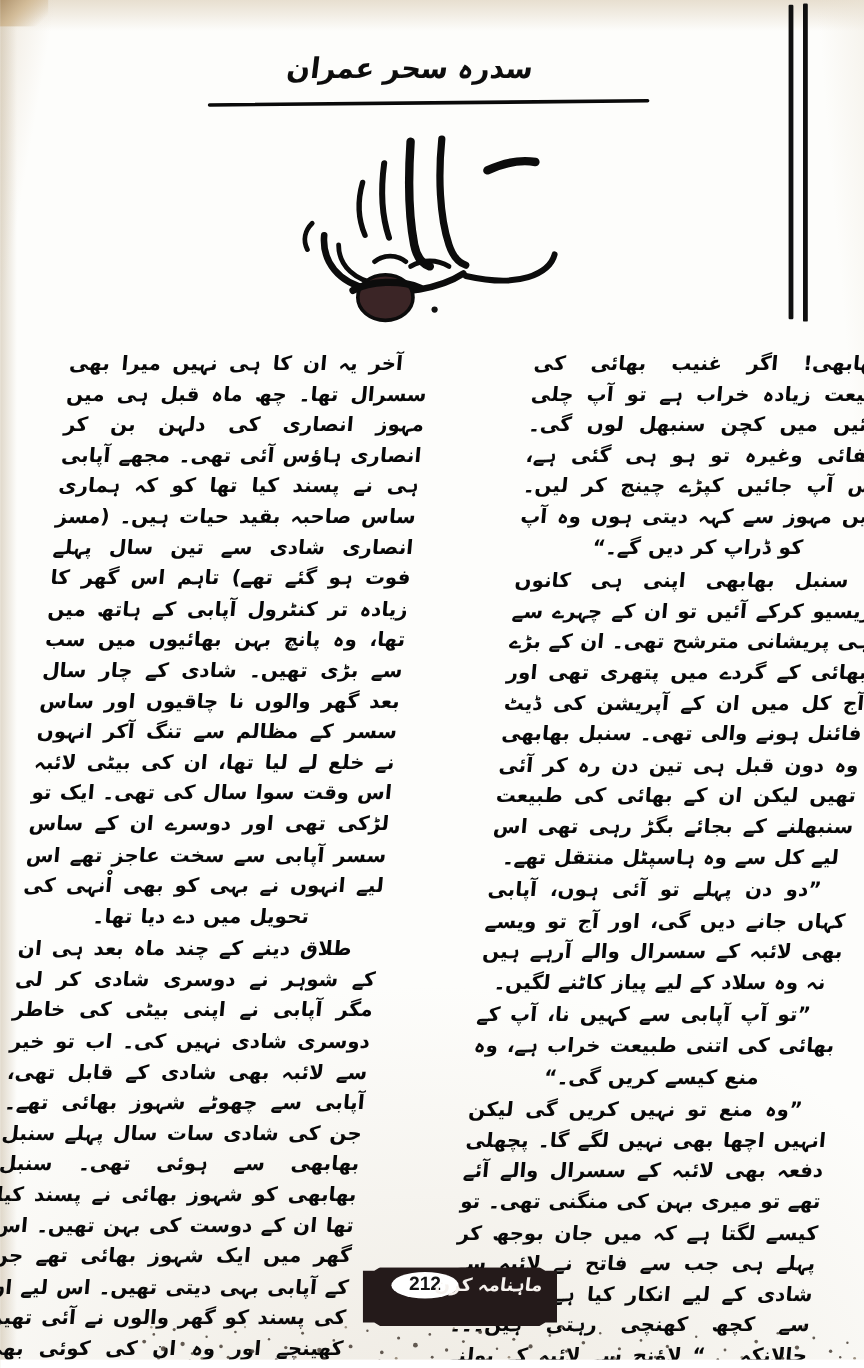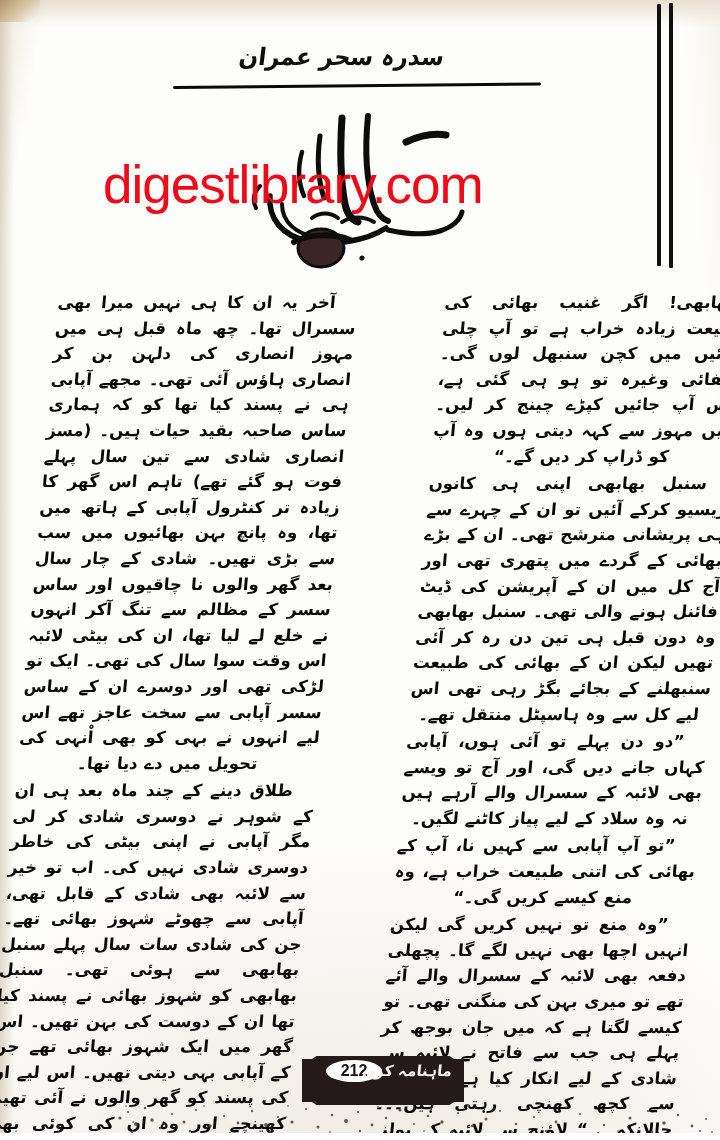--- a/index.html
+++ b/index.html
@@ -275,21 +275,20 @@
         <path d="M44 86 C38 92, 36 100, 40 108" stroke-width="4"></path>
       </g>
 
       <ellipse cx="105" cy="148" rx="23" ry="19" fill="#3b2526" stroke="#0c0c0c" stroke-width="3"></ellipse>
       <path d="M78 142 C92 134, 118 133, 134 140" fill="none" stroke="#0c0c0c" stroke-width="6" stroke-linecap="round"></path>
       <circle cx="146" cy="158" r="2.6" fill="#111"></circle>
     </svg>
     <div id="story-title-text">اجالے کی اوٹ</div>
   </div>
 
-  <div id="watermark">digestlibrary.com</div>
 
   <div id="body-area">
 
     <div class="column" id="column-right">
       <p class="para no-indent">”بھابھی! اگر غنیب بھائی کی طبیعت زیادہ خراب ہے تو آپ چلی جائیں میں کچن سنبھل لوں گی۔ صفائی وغیرہ تو ہو ہی گئی ہے، بس آپ جائیں کپڑے چینج کر لیں۔ میں مہوز سے کہہ دیتی ہوں وہ آپ کو ڈراپ کر دیں گے۔“</p>
       <p class="para">سنبل بھابھی اپنی ہی کانوں ریسیو کرکے آئیں تو ان کے چہرے سے ہی پریشانی مترشح تھی۔ ان کے بڑے بھائی کے گردے میں پتھری تھی اور آج کل میں ان کے آپریشن کی ڈیٹ فائنل ہونے والی تھی۔ سنبل بھابھی وہ دون قبل ہی تین دن رہ کر آئی تھیں لیکن ان کے بھائی کی طبیعت سنبھلنے کے بجائے بگڑ رہی تھی اس لیے کل سے وہ ہاسپٹل منتقل تھے۔</p>
       <p class="para">”دو دن پہلے تو آئی ہوں، آپابی کہاں جانے دیں گی، اور آج تو ویسے بھی لائبہ کے سسرال والے آرہے ہیں نہ وہ سلاد کے لیے پیاز کاٹنے لگیں۔</p>
       <p class="para">”تو آپ آپابی سے کہیں نا، آپ کے بھائی کی اتنی طبیعت خراب ہے، وہ منع کیسے کریں گی۔“</p>
       <p class="para">”وہ منع تو نہیں کریں گی لیکن انہیں اچھا بھی نہیں لگے گا۔ پچھلی دفعہ بھی لائبہ کے سسرال والے آئے تھے تو میری بہن کی منگنی تھی۔ تو کیسے لگتا ہے کہ میں جان بوجھ کر پہلے ہی جب سے فاتح نے لائبہ سے شادی کے لیے انکار کیا ہے وہ مجھے سے کچھ کھنچی رہتی ہیں۔۔۔ حالانکہ۔۔۔“ لاؤنج سے لائبہ کے بولنے کی آواز آرہی تھی وہ بات ادھوری بات چھوڑ کر سلاد بنانے میں مصروف ہو گئیں، میں نے مزید بات نہیں کی۔</p>
     </div>

